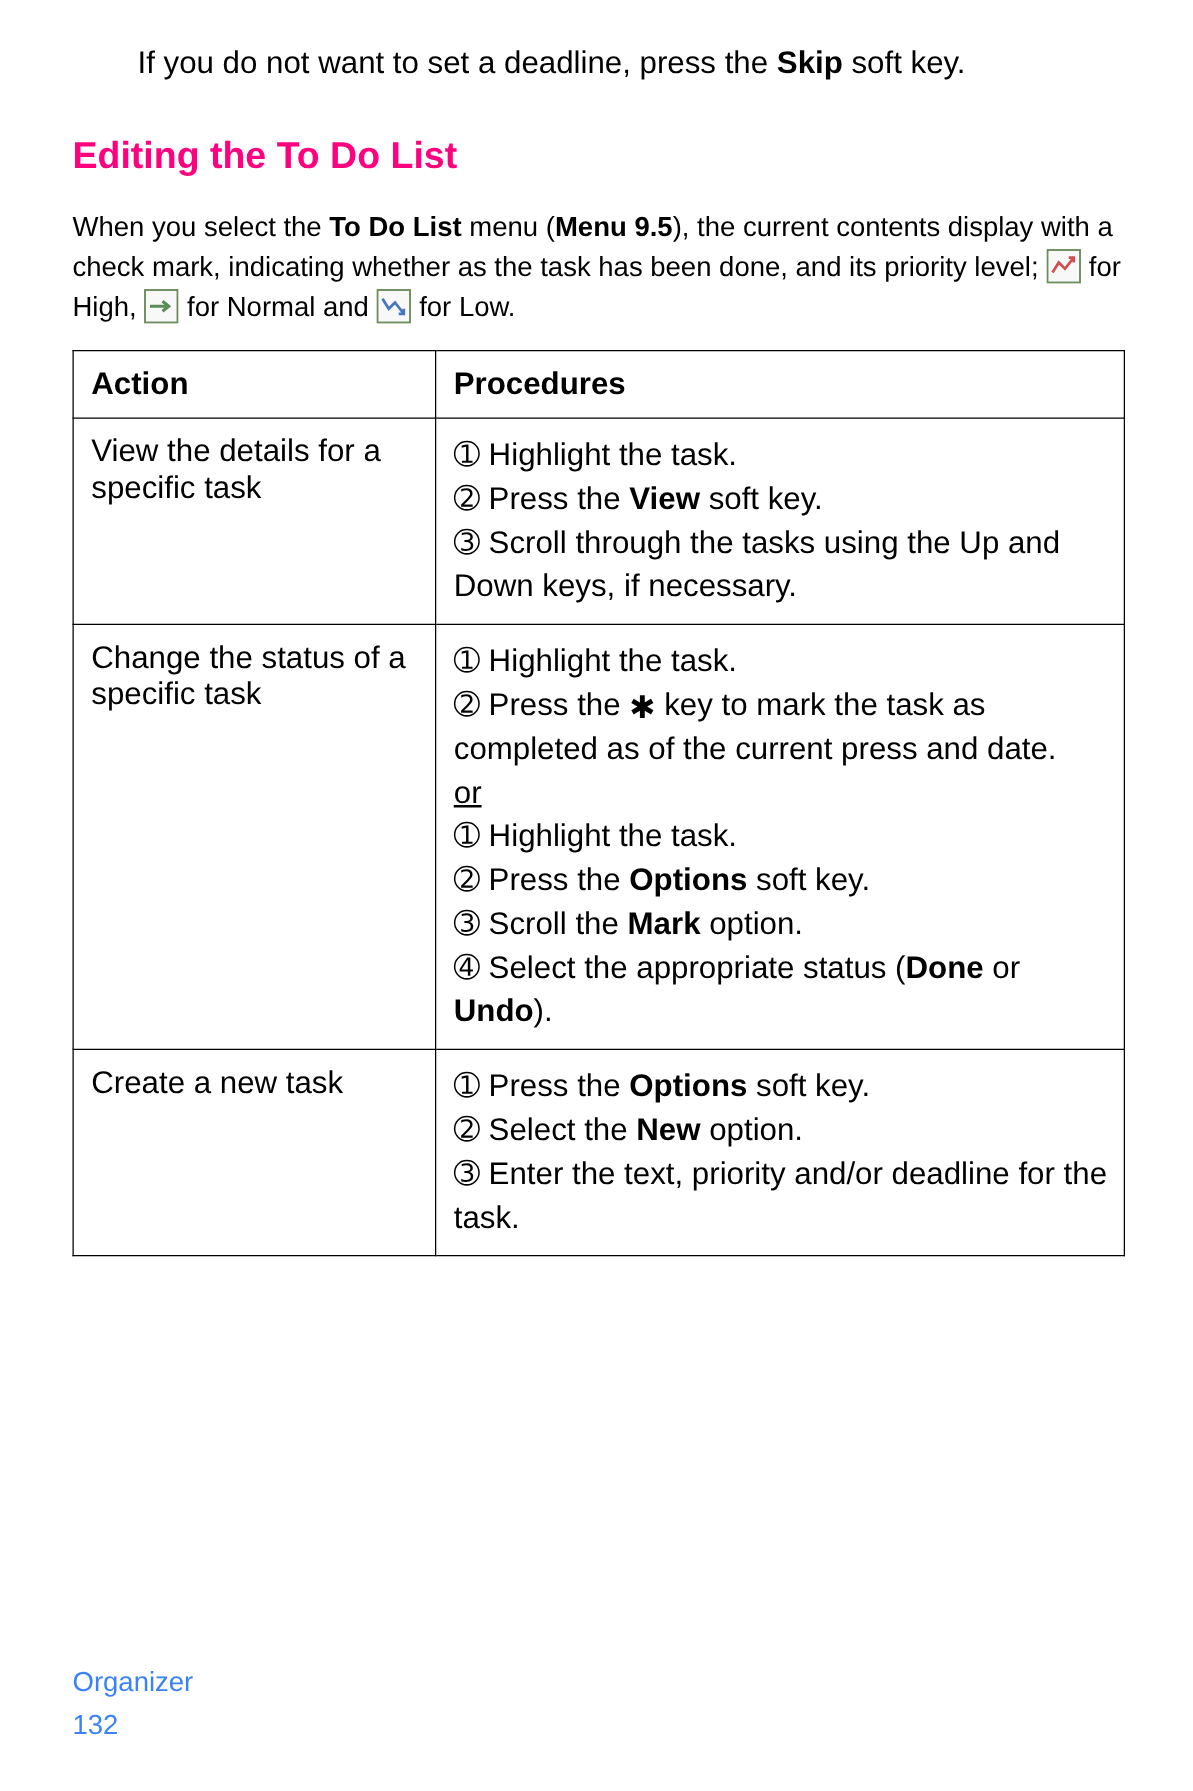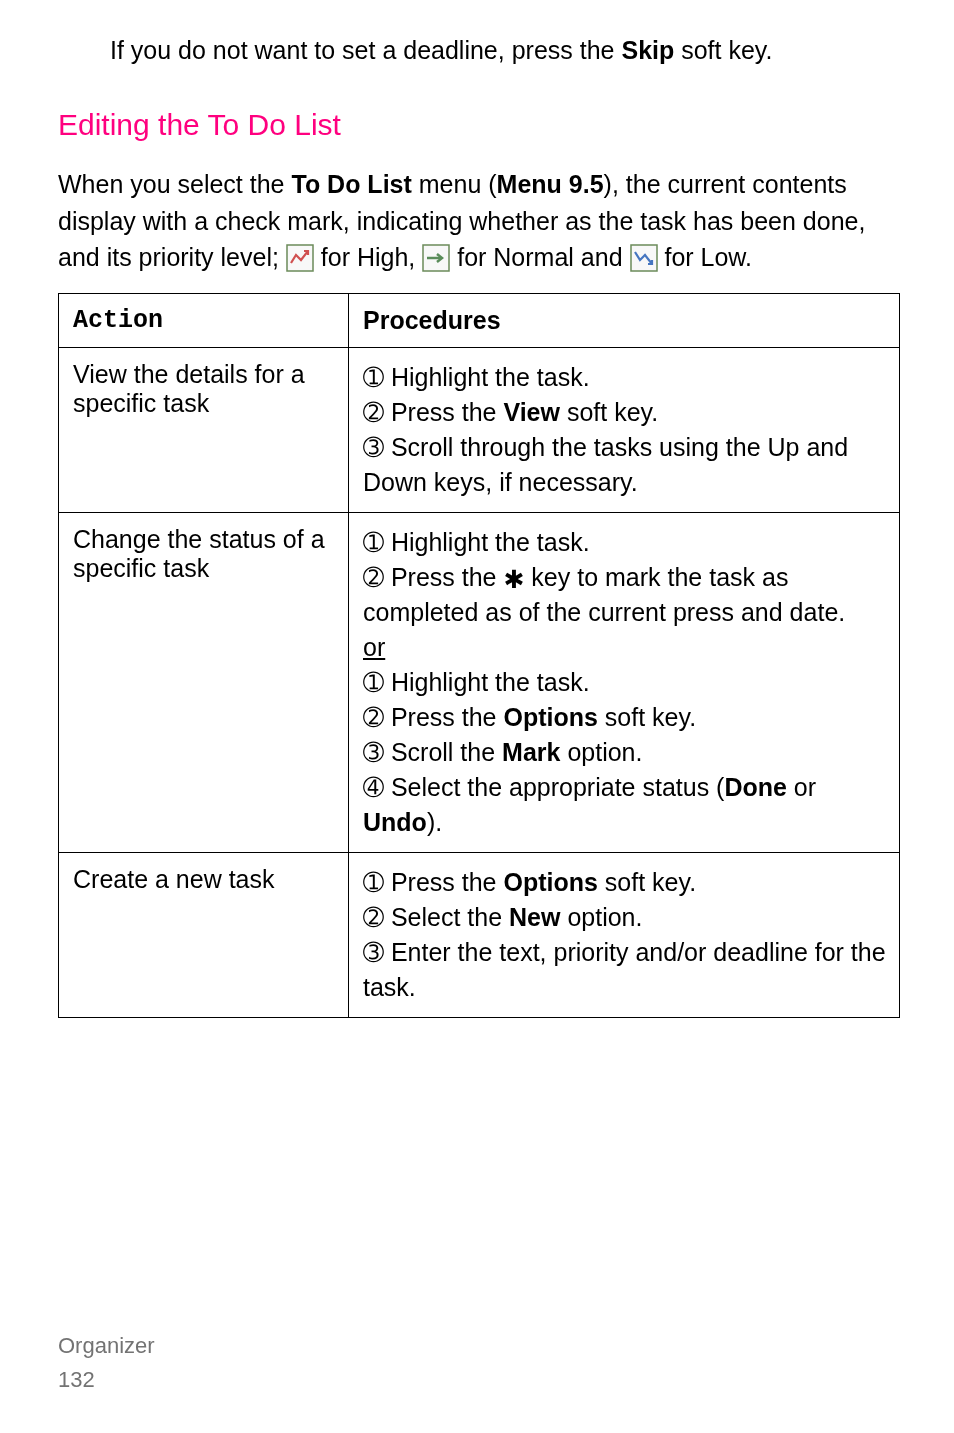--- a/index.html
+++ b/index.html
@@ -16,27 +16,27 @@
     border-radius: 12px;
   }
   .intro-1 {
     font-size: 25px;
     line-height: 1.45;
     margin-left: 52px;
     margin-bottom: 40px;
   }
   .section-heading {
     font-size: 30px;
-    font-weight: normal;
+    font-weight: bold;
     color: #ff007f;
     margin-bottom: 24px;
     margin-left: 0px;
   }
   .intro-2, .intro-3 {
-    font-size: 25px;
+    font-size: 22px;
     line-height: 1.45;
   }
   .intro-2 { margin-bottom: 18px; }
   .intro-3 { margin-bottom: 56px; }
   .bold { font-weight: bold; }
   .inline-icon {
     display: inline-block;
     width: 28px;
     height: 28px;
     vertical-align: -6px;
@@ -49,21 +49,21 @@
   th, td {
     border: 1.5px solid #000;
     padding: 12px 10px 12px 14px;
     text-align: left;
     vertical-align: top;
     font-family: Verdana, Geneva, sans-serif;
   }
   th {
     font-weight: bold;
   }
-  th.col-action { width: 290px; font-family: Liberation Mono, monospace; }
+  th.col-action { width: 290px; }
   .cell-line { line-height: 1.4; }
   .ul { text-decoration: underline; }
   .star-key {
     display: inline-block;
     font-family: Georgia, 'Times New Roman', serif;
     font-weight: normal;
     font-size: 25px;
     position: relative;
   }
   .star-glyph {
@@ -71,21 +71,21 @@
     font-size: 25px;
     line-height: 0;
     vertical-align: -2px;
   }
   .footer {
     position: absolute;
     left: 58px;
     bottom: 40px;
     font-size: 22px;
     font-family: Arial, Helvetica, sans-serif;
-    color: #737373;
+    color: #3b82f6;
   }
   .footer .pagenum {
     margin-top: 8px;
     font-size: 22px;
   }
   .circ {
     font-family: Arial, sans-serif;
     margin-top: 40px;
   }
 </style>

